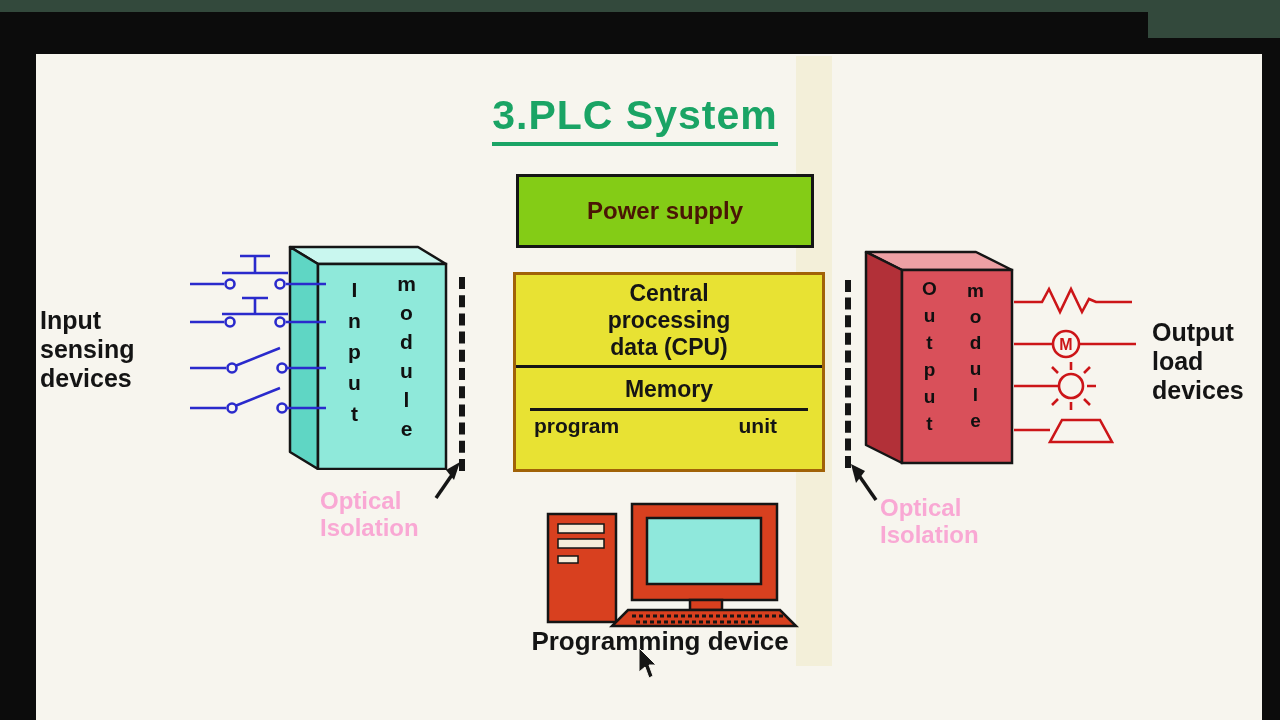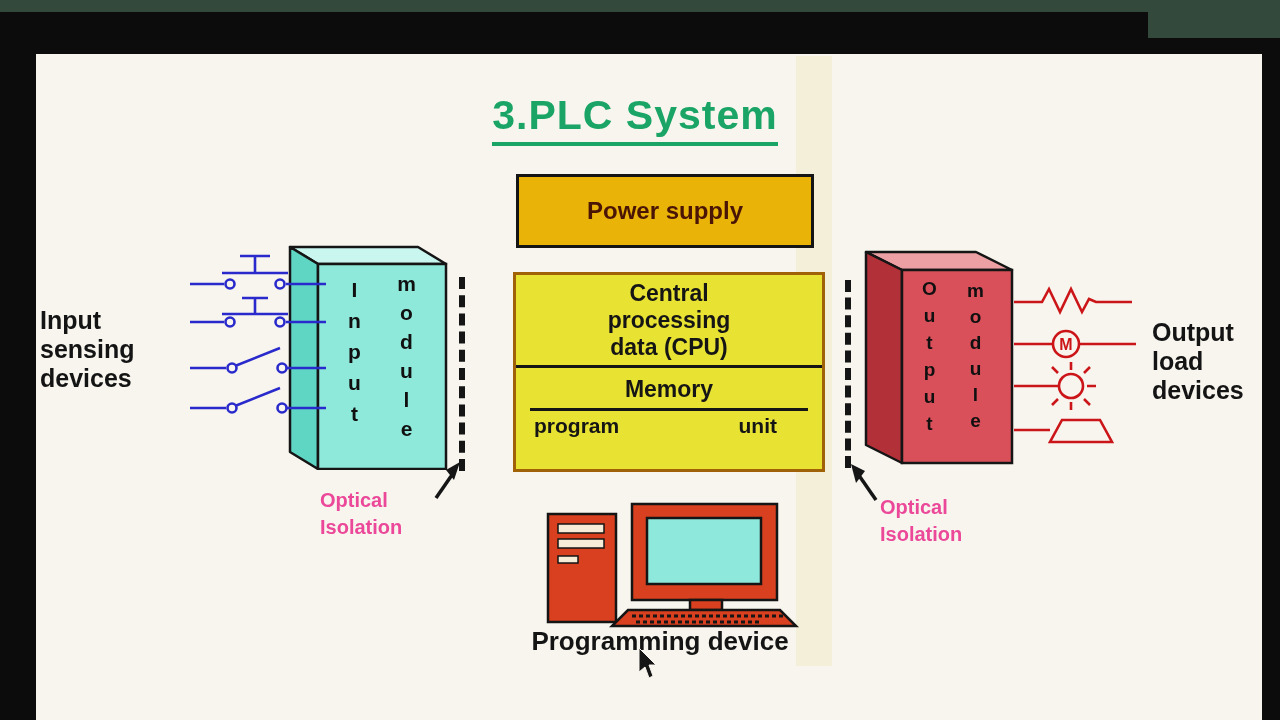--- a/index.html
+++ b/index.html
@@ -9,35 +9,35 @@
 
   #green-strip{left:0;top:0;width:1280px;height:12px;background:#33493c;}
   #green-patch{left:1148px;top:0;width:132px;height:38px;background:#33493c;}
   #slide{left:36px;top:54px;width:1226px;height:666px;background:#f7f5ee;}
   #artifact{left:796px;top:56px;width:36px;height:610px;background:rgba(225,210,110,0.16);}
 
   #title{left:450px;top:92px;width:370px;text-align:center;}
   #title span{display:inline-block;font-size:41px;font-weight:bold;color:#1aa465;
               border-bottom:4px solid #1aa465;padding-bottom:3px;letter-spacing:1px;}
 
-  #power-box{left:516px;top:174px;width:292px;height:68px;background:#eab308;
+  #power-box{left:516px;top:174px;width:292px;height:68px;background:#84cc16;
              border:3px solid #151515;display:flex;align-items:center;justify-content:center;
              font-size:24px;font-weight:bold;color:#4a1505;}
 
   #cpu-box{left:513px;top:272px;width:306px;height:194px;background:#e8e233;
            border:3px solid #a16207;color:#151515;}
   .cpu-section{height:85px;border-bottom:3px solid #151515;padding-top:5px;text-align:center;
                font-size:23px;font-weight:bold;line-height:27px;}
   .memory-title{text-align:center;font-size:23px;font-weight:bold;padding-top:8px;}
   .memory-divider{border-top:3px solid #151515;margin:5px 14px 0 14px;}
   .memory-row{display:flex;justify-content:space-between;padding:3px 45px 0 18px;
               font-size:21px;font-weight:bold;text-align:center;}
 
   .side-label{font-size:25px;font-weight:bold;line-height:29px;color:#141414;}
-  .iso-label{font-size:20px;font-weight:bold;line-height:27px;color:#ec4899;}
+  .iso-label{font-size:24px;font-weight:bold;line-height:27px;color:#f9a8d4;}
 
   .dash{width:0;border-left:6px dashed #151515;}
   #dash-left{left:459px;top:277px;height:194px;}
   #dash-right{left:845px;top:280px;height:188px;}
 
   .vword{position:absolute;writing-mode:vertical-rl;text-orientation:upright;
          font-weight:bold;color:#101010;}
   #in-w1{left:24px;top:14px;font-size:21px;letter-spacing:8px;}
   #in-w2{left:76px;top:8px;font-size:21px;letter-spacing:6px;}
   #out-w1{left:16px;top:8px;font-size:19px;letter-spacing:6px;}

